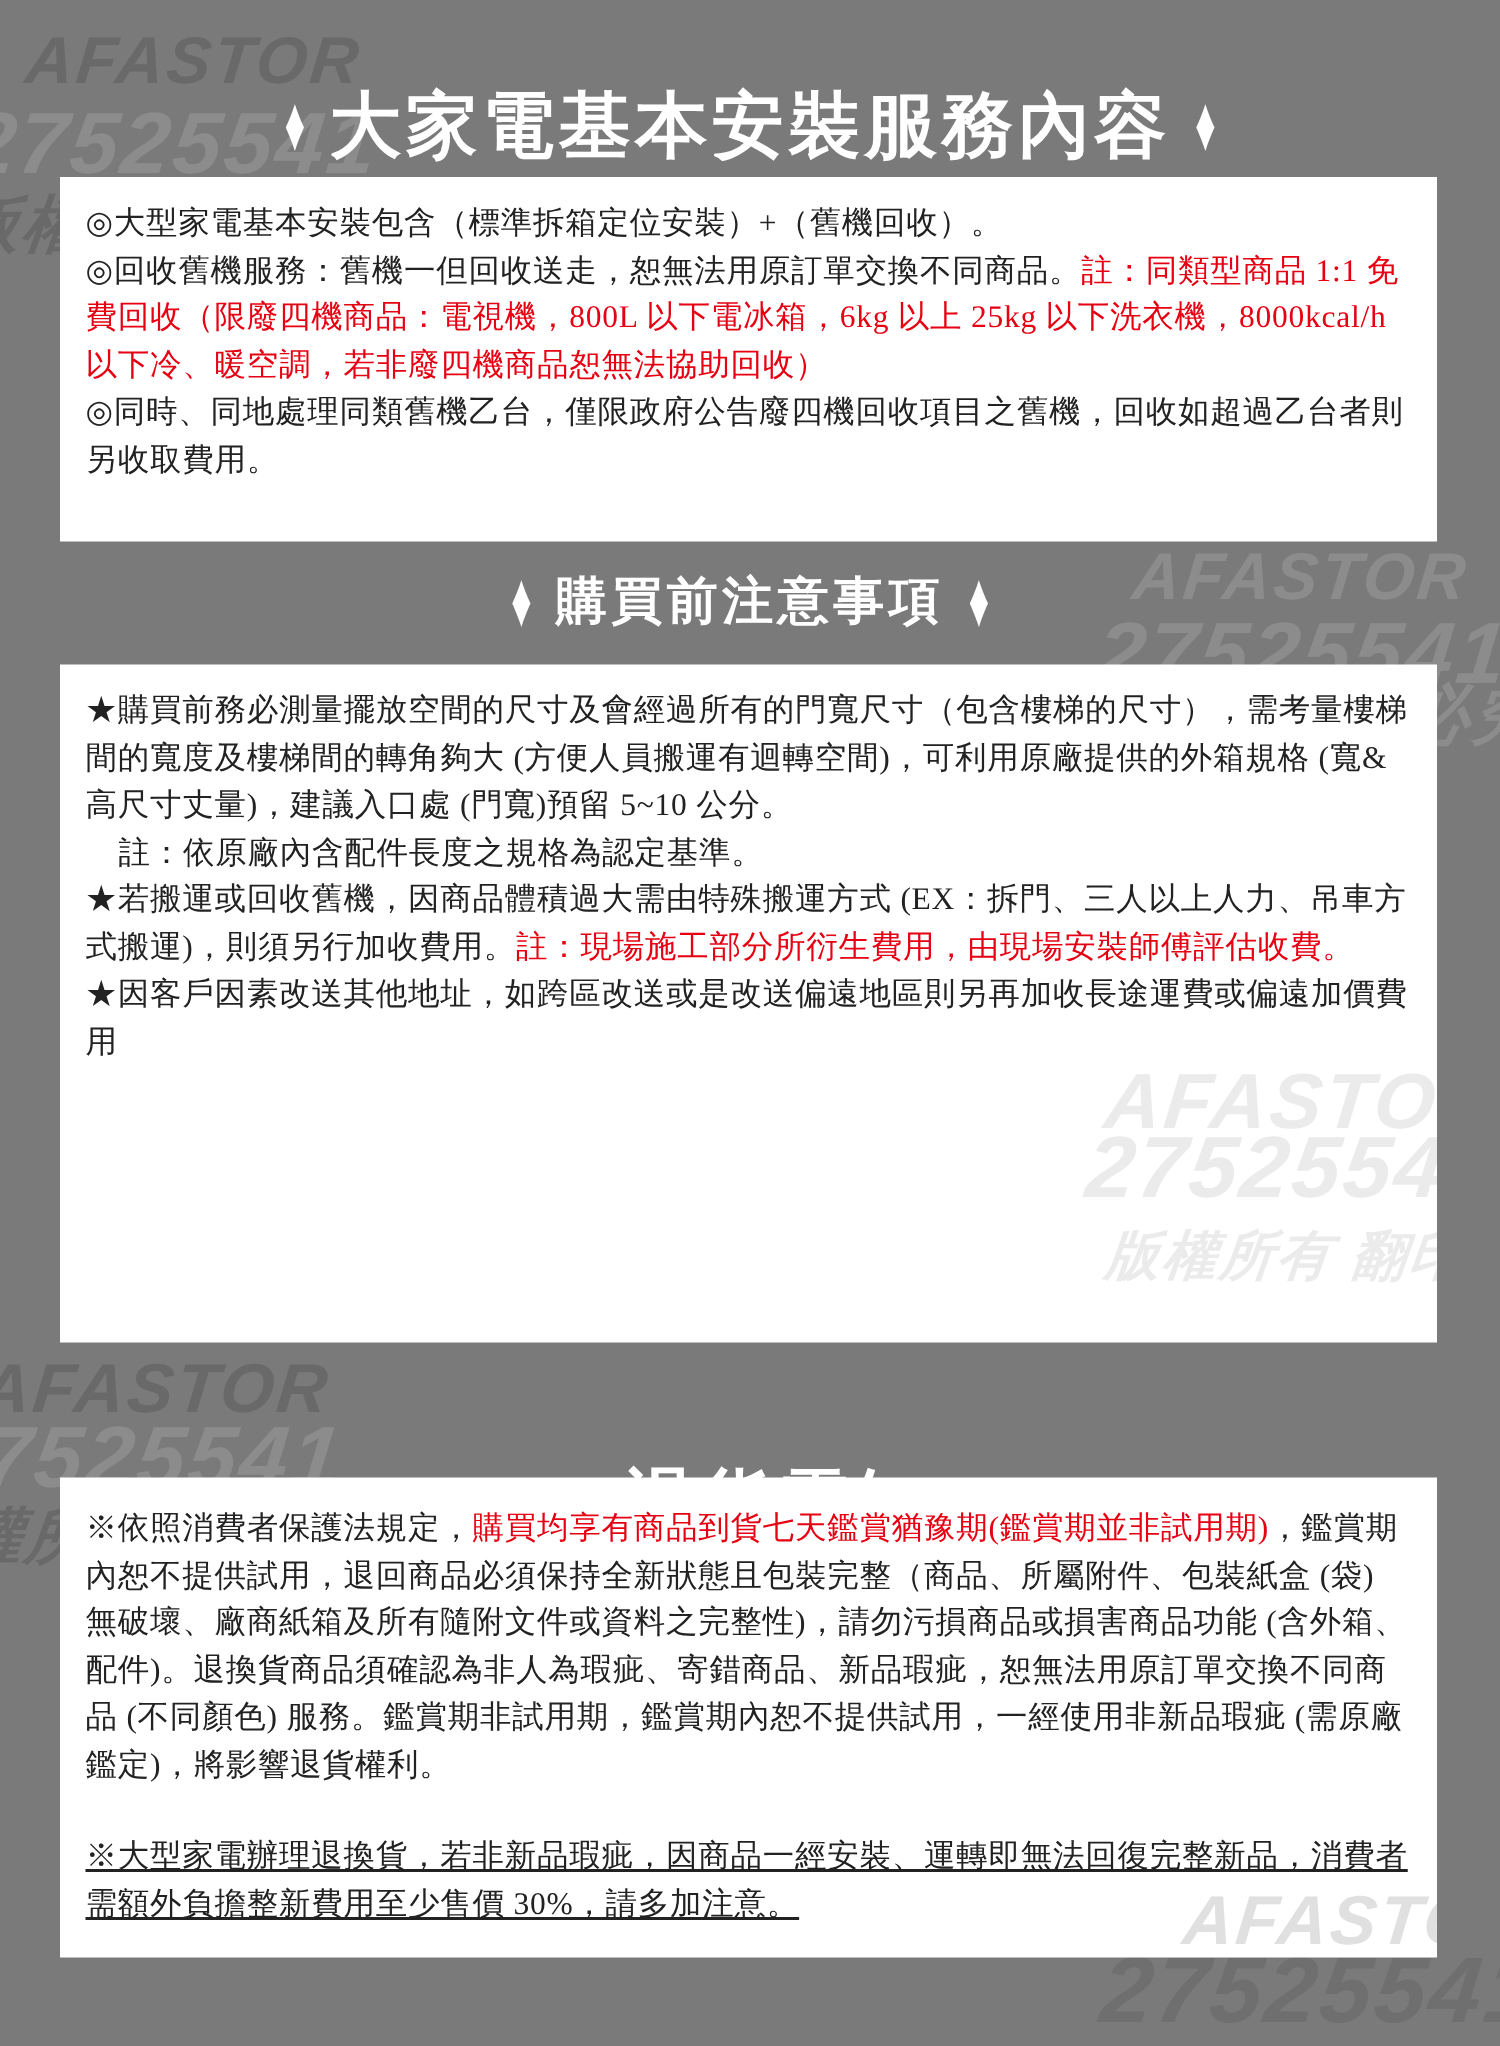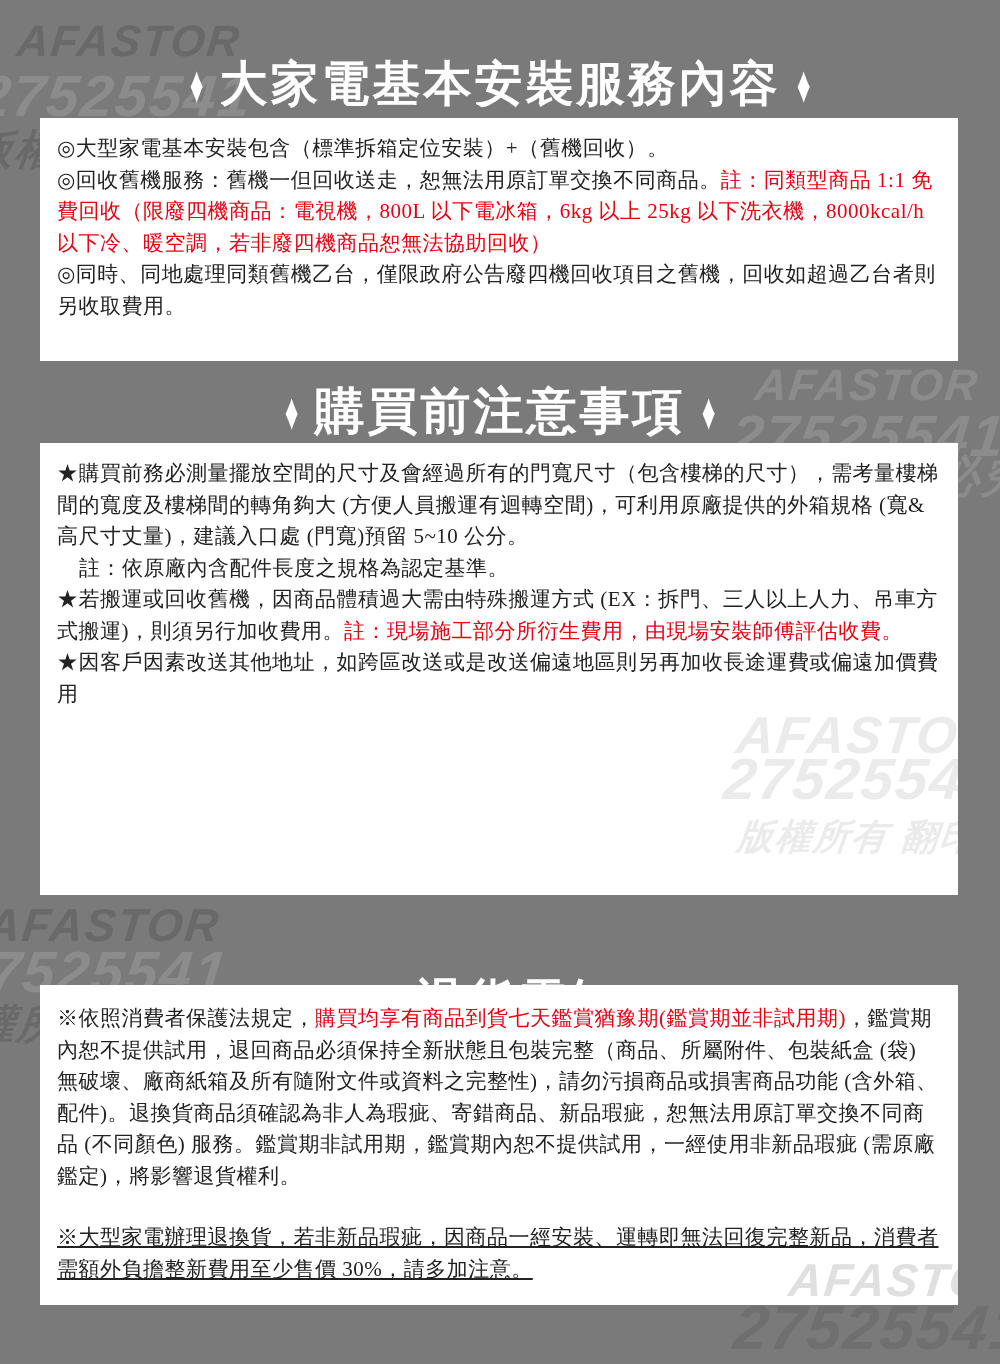--- a/index.html
+++ b/index.html
@@ -78,21 +78,21 @@
     <p>
       <span>◎回收舊機服務：舊機一但回收送走，恕無法用原訂單交換不同商品。</span><span class="red">註：同類型商品 1:1 免費回收（限廢四機商品：電視機，800L 以下電冰箱，6kg 以上 25kg 以下洗衣機，8000kcal/h 以下冷、暖空調，若非廢四機商品恕無法協助回收）</span>
     </p>
     <p>
       <span>◎同時、同地處理同類舊機乙台，僅限政府公告廢四機回收項目之舊機，回收如超過乙台者則另收取費用。</span>
     </p>
   </div>
 </div>
 
 <div class="sec-title" style="top:378px;">
-  <span class="dm">♦</span><span class="tt" style="font-size:50px;">購買前注意事項</span><span class="dm">♦</span>
+  <span class="dm">♦</span><span class="tt" style="font-size:34px;">購買前注意事項</span><span class="dm">♦</span>
 </div>
 
 <div class="box" style="top:443px;height:452px;">
   <div class="wm-in" style="left:700px;top:262px;font-size:52px;color:#ebebeb;">AFASTOR</div>
   <div class="wm-in" style="left:688px;top:302px;font-size:58px;color:#ebebeb;">27525541</div>
   <div class="wm-in" style="left:700px;top:370px;font-size:36px;color:#ebebeb;">版權所有 翻印必究</div>
   <div class="box-inner">
     <p>
       <span>★購買前務必測量擺放空間的尺寸及會經過所有的門寬尺寸（包含樓梯的尺寸），需考量樓梯間的寬度及樓梯間的轉角夠大 (方便人員搬運有迴轉空間)，可利用原廠提供的外箱規格 (寬&amp;高尺寸丈量)，建議入口處 (門寬)預留 5~10 公分。</span>
     </p>

